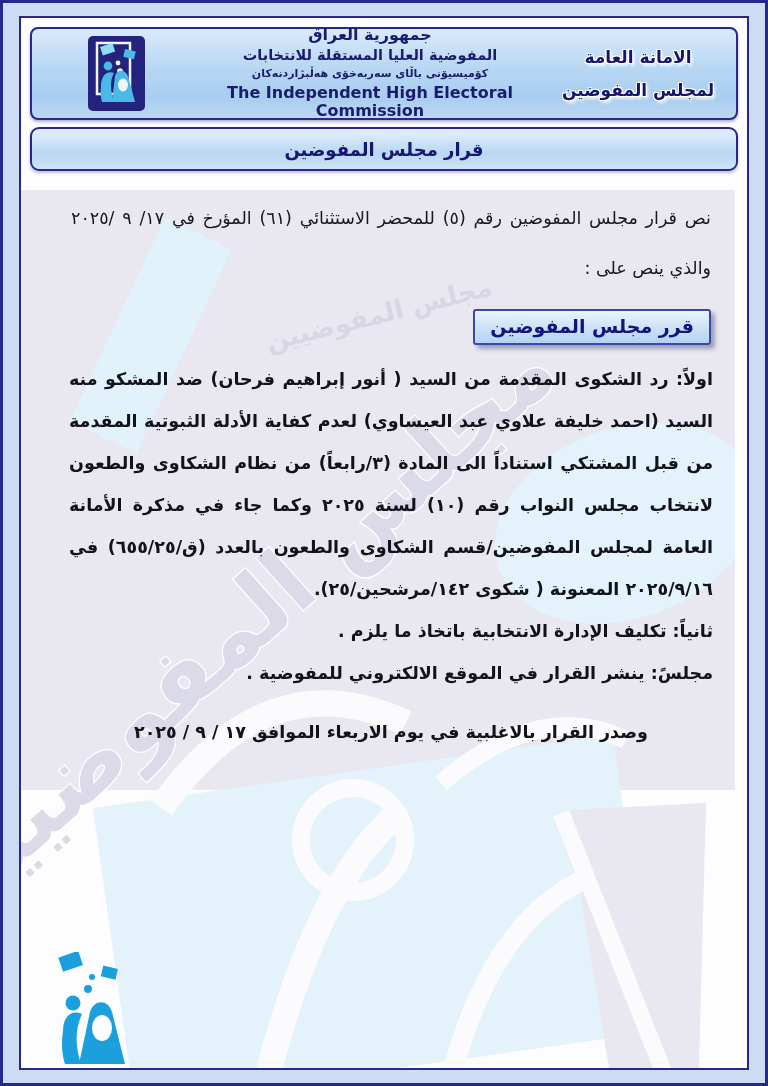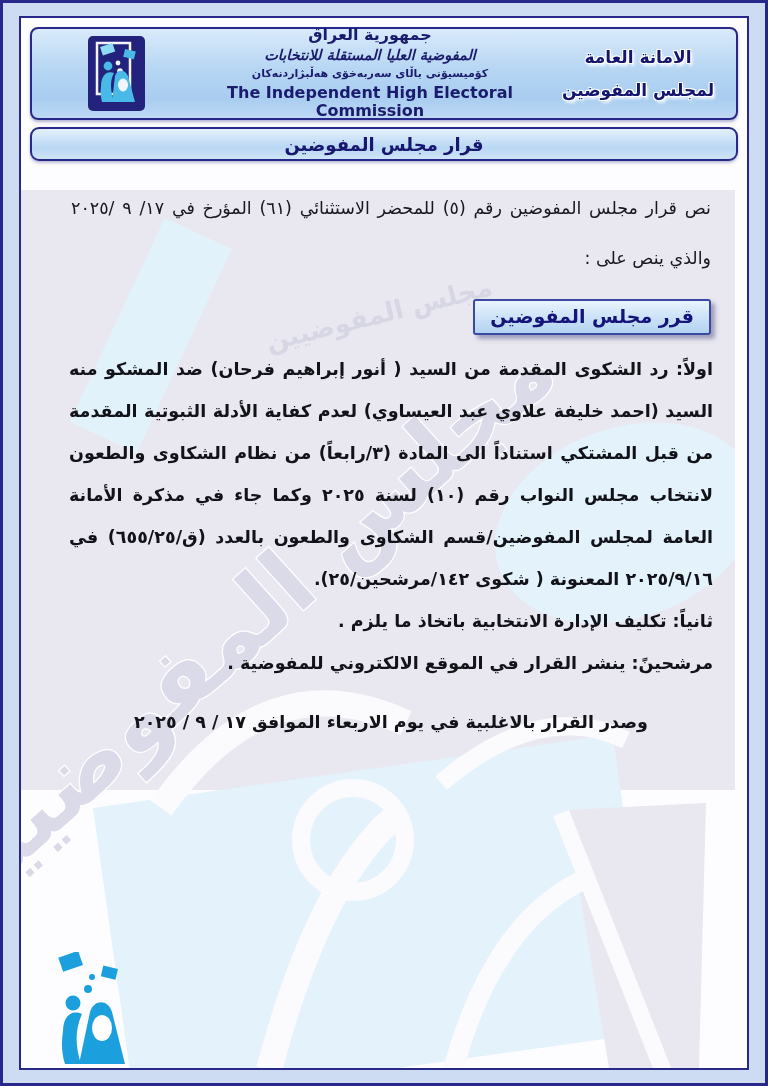--- a/index.html
+++ b/index.html
@@ -25,34 +25,34 @@
     position:relative; z-index:2;
     margin:9px 9px 0; height:93px;
     border:2px solid #28288a; border-radius:8px;
     background:linear-gradient(180deg,#d9eafb 0%,#b7d6f3 45%,#a9cdf0 78%,#bdd8f4 100%);
     box-shadow:0 2px 3px rgba(40,40,120,.35);
     display:flex; align-items:center;
   }
   .logo-wrap { width:168px; display:flex; justify-content:center; align-items:center; }
   .center-block { flex:1; text-align:center; color:#1b1b6e; line-height:1.15; }
   .center-block .ar1 { font-size:16px; font-weight:bold; }
-  .center-block .ar2 { font-size:14.5px; font-weight:bold; margin-top:2px;font-style:italic; }
+  .center-block .ar2 { font-size:14.5px; font-weight:bold; margin-top:2px; }
   .center-block .ku  { font-size:11px;  font-weight:bold; margin-top:5px; }
   .center-block .en  { font-size:16px;  font-weight:bold; margin-top:3px; }
   .right-block {
     width:196px; text-align:center; color:#15156e; font-weight:bold;
     font-size:17px; direction:rtl;
     text-shadow:1px 1px 0 #fff,-1px 1px 0 #fff,1px -1px 0 #fff,-1px -1px 0 #fff,2px 3px 3px rgba(255,255,255,.9);
   }
   .right-block .r2 { margin-top:13px; }
 
   
   .title-bar {
     position:relative; z-index:2;
-    margin:7px 9px 0; height:34px;
+    margin:7px 9px 0; height:44px;
     border:2px solid #28288a; border-radius:9px;
     background:linear-gradient(180deg,#e3f0fc 0%,#b9d7f3 62%,#cfe4f8 100%);
     box-shadow:0 2px 3px rgba(40,40,120,.3);
     display:flex; align-items:center; justify-content:center;
     font-weight:bold; font-size:18px; color:#17176f;
   }
 
   
   .content {
     position:relative; z-index:1;
@@ -132,21 +132,21 @@
     </div>
 
     <div class="content">
       <p class="p-intro">نص قرار مجلس المفوضين رقم (٥) للمحضر الاستثنائي (٦١) المؤرخ في ١٧/ ٩ /٢٠٢٥ والذي ينص على :</p>
 
       <span class="badge">قرر مجلس المفوضين</span>
 
       <div class="items">
         <p class="item"><span>اولاً:</span> <span>رد الشكوى المقدمة من السيد ( أنور إبراهيم فرحان) ضد المشكو منه السيد (احمد خليفة علاوي عبد العيساوي) لعدم كفاية الأدلة الثبوتية المقدمة من قبل المشتكي استناداً الى المادة (٣/رابعاً) من نظام الشكاوى والطعون لانتخاب مجلس النواب رقم (١٠) لسنة ٢٠٢٥ وكما جاء في مذكرة الأمانة العامة لمجلس المفوضين/قسم الشكاوى والطعون بالعدد (ق/٦٥٥/٢٥) في ٢٠٢٥/٩/١٦ المعنونة ( شكوى ١٤٢/مرشحين/٢٥).</span></p>
         <p class="item"><span>ثانياً:</span> <span>تكليف الإدارة الانتخابية باتخاذ ما يلزم .</span></p>
-        <p class="item"><span>مرشحينً:</span> <span>ينشر القرار في الموقع الالكتروني للمفوضية .</span></p>
+        <p class="item"><span>مجلسً:</span> <span>ينشر القرار في الموقع الالكتروني للمفوضية .</span></p>
       </div>
 
       <p class="closing">وصدر القرار بالاغلبية في يوم الاربعاء الموافق ١٧ / ٩ / ٢٠٢٥</p>
     </div>
 
     <svg class="footer-logo" width="100" height="112" viewBox="0 0 100 112">
       <rect x="24" y="2" width="21" height="15" fill="#1b9fdd" transform="rotate(-19 34 9)"></rect>
       <rect x="66" y="15" width="15" height="11" fill="#1b9fdd" transform="rotate(13 73 20)"></rect>
       <circle cx="52" cy="37" r="4" fill="#1b9fdd"></circle>
       <circle cx="56" cy="25" r="3" fill="#1b9fdd"></circle>

